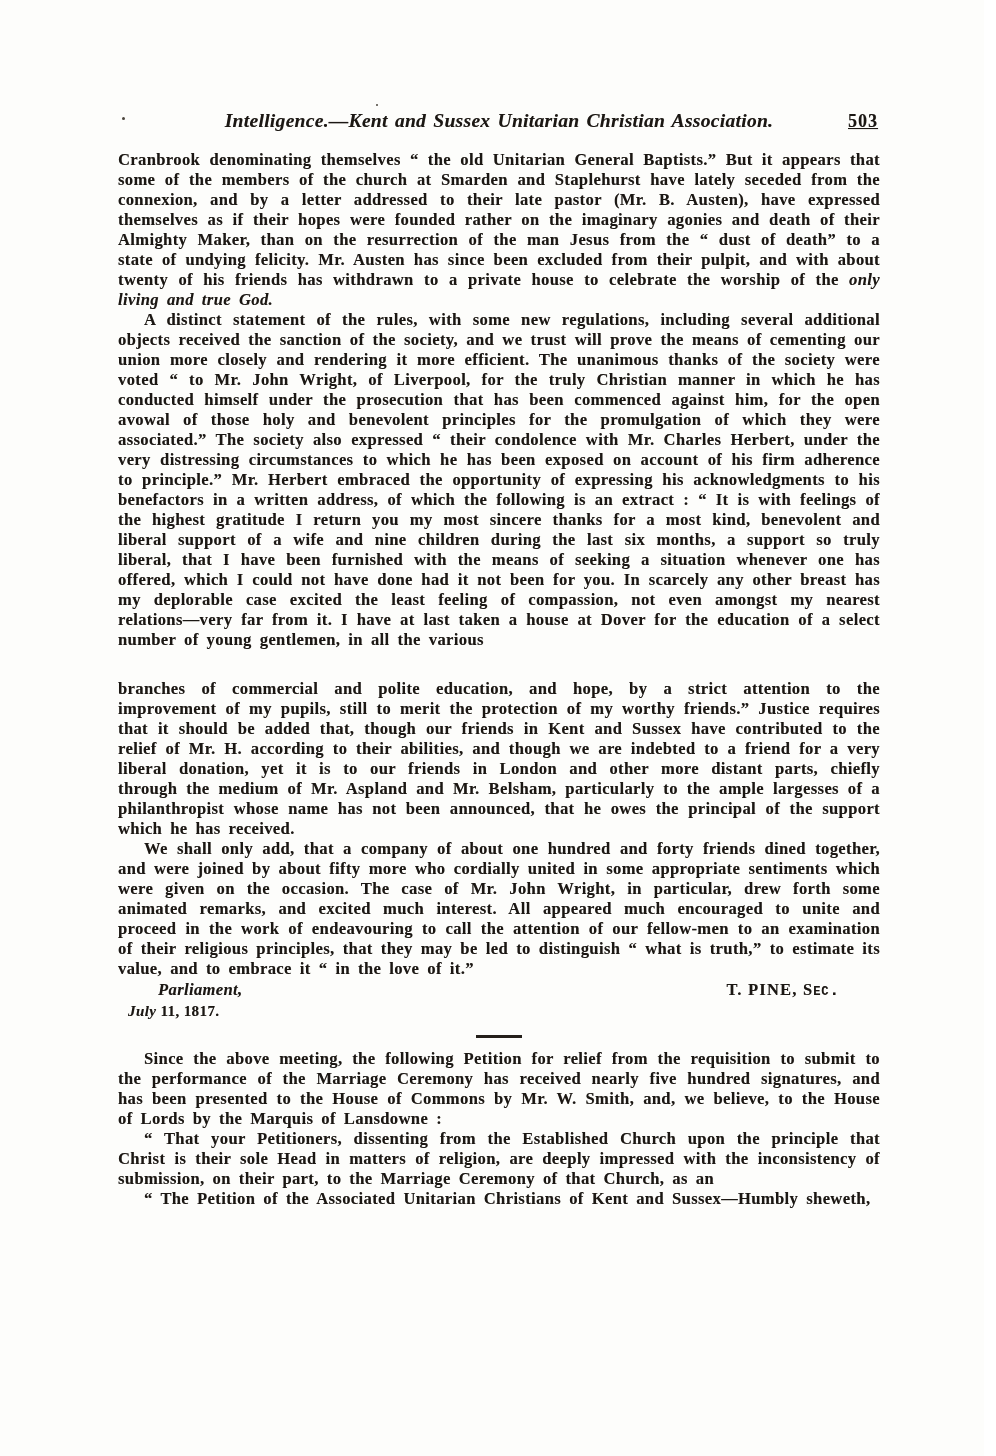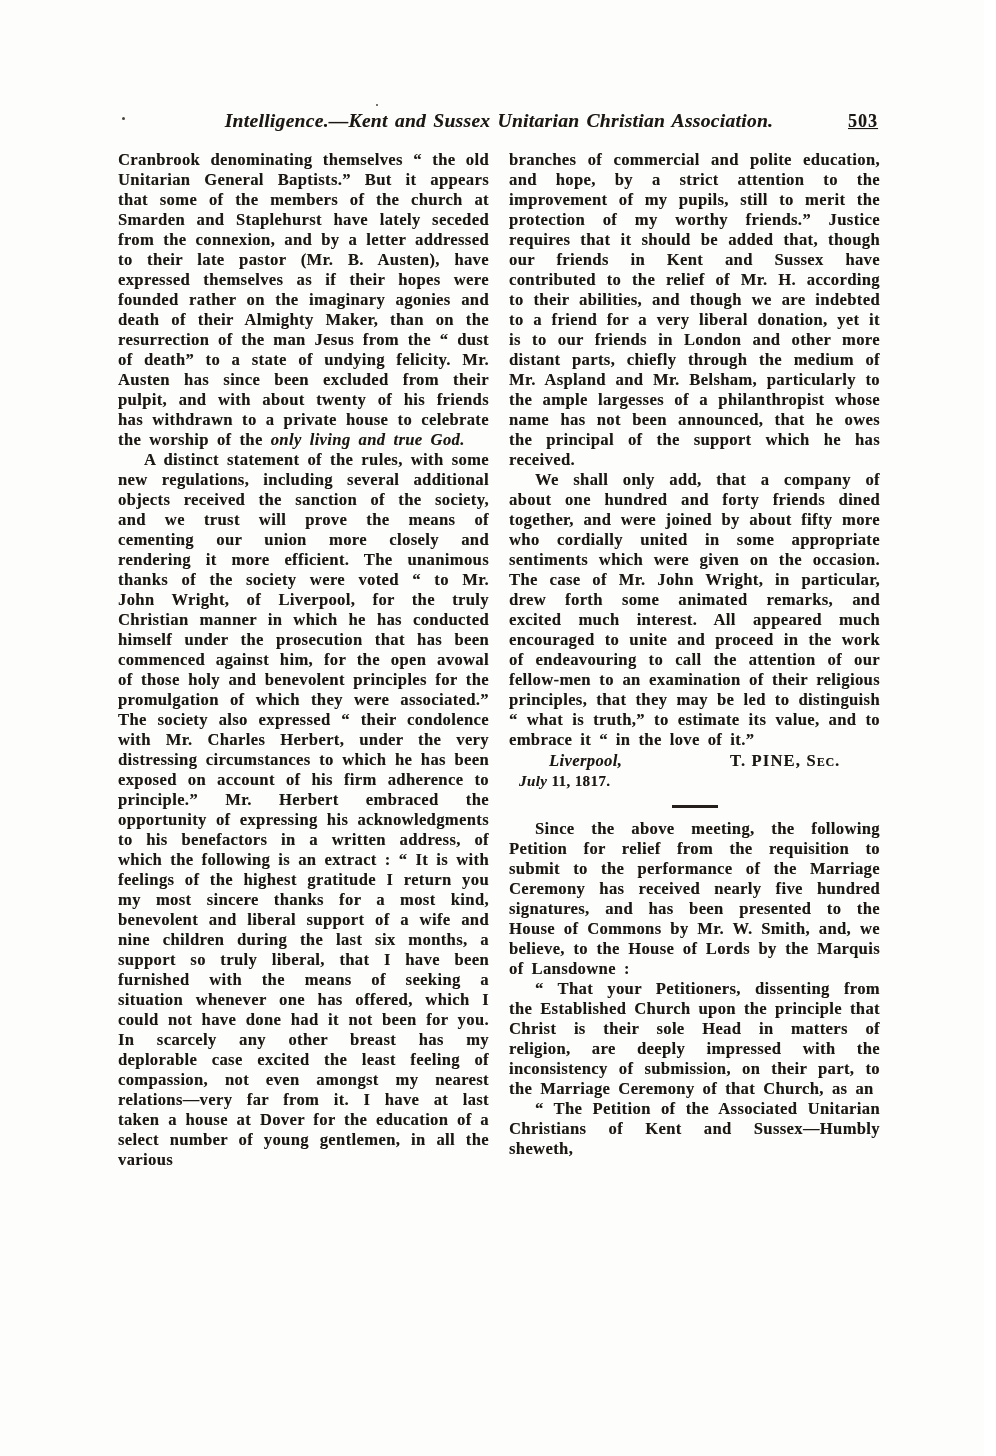--- a/index.html
+++ b/index.html
@@ -29,21 +29,22 @@
     position:absolute;
     right:2px;top:1px;
     font-size:18px;
     letter-spacing:1px;
     text-decoration:underline;
   }
   .columns{
     position:absolute;
     top:150px;left:118px;width:762px;
     display:flex;
-    gap:20px;
+    gap:29px;
+    flex-direction:column;
   }
   .col{flex:1 1 0;min-width:0;}
   .col p{
     margin:0;
     text-align:justify;
     font-size:16.5px;
     line-height:20px;
     letter-spacing:0.4px;
     word-spacing:3.5px;
     hyphens:none;
@@ -59,21 +60,21 @@
   .sig-row{
     display:flex;
     justify-content:space-between;
     align-items:baseline;
     padding-left:40px;
     padding-right:40px;
     font-size:16.5px;line-height:21px;
     letter-spacing:0.4px;
   }
   .sig-name{letter-spacing:1.2px;}
-  .sc{font-variant:small-caps;letter-spacing:0.8px;}
+  .sc{font-variant:small-caps;letter-spacing:0.8px;font-family:Liberation Mono, monospace;}
   .sig-date{
     padding-left:10px;
     font-size:15px;line-height:21px;
     letter-spacing:0.4px;
   }
   .section-divider{
     width:46px;height:0;
     border-top:3px solid #241f1a;
     margin:13px auto 11px auto;
   }
@@ -99,21 +100,21 @@
     <div class="col">
       <p class="noindent"><span>Cranbrook denominating themselves “ the old Unitarian General Baptists.” But it appears that some of the members of the church at Smarden and Staplehurst have lately seceded from the connexion, and by a letter addressed to their late pastor (Mr. B. Austen), have expressed themselves as if their hopes were founded rather on the imaginary agonies and death of their Almighty Maker, than on the resurrection of the man Jesus from the “ dust of death” to a state of undying felicity. Mr. Austen has since been excluded from their pulpit, and with about twenty of his friends has withdrawn to a private house to celebrate the worship of the </span><em>only living and true God.</em></p>
       <p class="indent">A distinct statement of the rules, with some new regulations, including several additional objects received the sanction of the society, and we trust will prove the means of cementing our union more closely and rendering it more efficient. The unanimous thanks of the society were voted “ to Mr. John Wright, of Liverpool, for the truly Christian manner in which he has conducted himself under the prosecution that has been commenced against him, for the open avowal of those holy and benevolent principles for the promulgation of which they were associated.” The society also expressed “ their condolence with Mr. Charles Herbert, under the very distressing circumstances to which he has been exposed on account of his firm adherence to principle.” Mr. Herbert embraced the opportunity of expressing his acknowledgments to his benefactors in a written address, of which the following is an extract : “ It is with feelings of the highest gratitude I return you my most sincere thanks for a most kind, benevolent and liberal support of a wife and nine children during the last six months, a support so truly liberal, that I have been furnished with the means of seeking a situation whenever one has offered, which I could not have done had it not been for you. In scarcely any other breast has my deplorable case excited the least feeling of compassion, not even amongst my nearest relations—very far from it. I have at last taken a house at Dover for the education of a select number of young gentlemen, in all the various</p>
     </div>
 
     <div class="col">
       <p class="noindent">branches of commercial and polite education, and hope, by a strict attention to the improvement of my pupils, still to merit the protection of my worthy friends.” Justice requires that it should be added that, though our friends in Kent and Sussex have contributed to the relief of Mr. H. according to their abilities, and though we are indebted to a friend for a very liberal donation, yet it is to our friends in London and other more distant parts, chiefly through the medium of Mr. Aspland and Mr. Belsham, particularly to the ample largesses of a philanthropist whose name has not been announced, that he owes the principal of the support which he has received.</p>
       <p class="indent">We shall only add, that a company of about one hundred and forty friends dined together, and were joined by about fifty more who cordially united in some appropriate sentiments which were given on the occasion. The case of Mr. John Wright, in particular, drew forth some animated remarks, and excited much interest. All appeared much encouraged to unite and proceed in the work of endeavouring to call the attention of our fellow-men to an examination of their religious principles, that they may be led to distinguish “ what is truth,” to estimate its value, and to embrace it “ in the love of it.”</p>
 
       <div class="sig-row">
-        <em>Liverpool,</em>
+        <em>Parliament,</em>
         <span class="sig-name"><span>T. PINE, S</span><span class="sc">ec.</span></span>
       </div>
       <div class="sig-date"><em>July</em><span> 11, 1817.</span></div>
 
       <div class="section-divider"></div>
 
       <p class="indent">Since the above meeting, the following Petition for relief from the requisition to submit to the performance of the Marriage Ceremony has received nearly five hundred signatures, and has been presented to the House of Commons by Mr. W. Smith, and, we believe, to the House of Lords by the Marquis of Lansdowne :</p>
 
 
       <p class="indent">“ That your Petitioners, dissenting from the Established Church upon the principle that Christ is their sole Head in matters of religion, are deeply impressed with the inconsistency of submission, on their part, to the Marriage Ceremony of that Church, as an</p>

